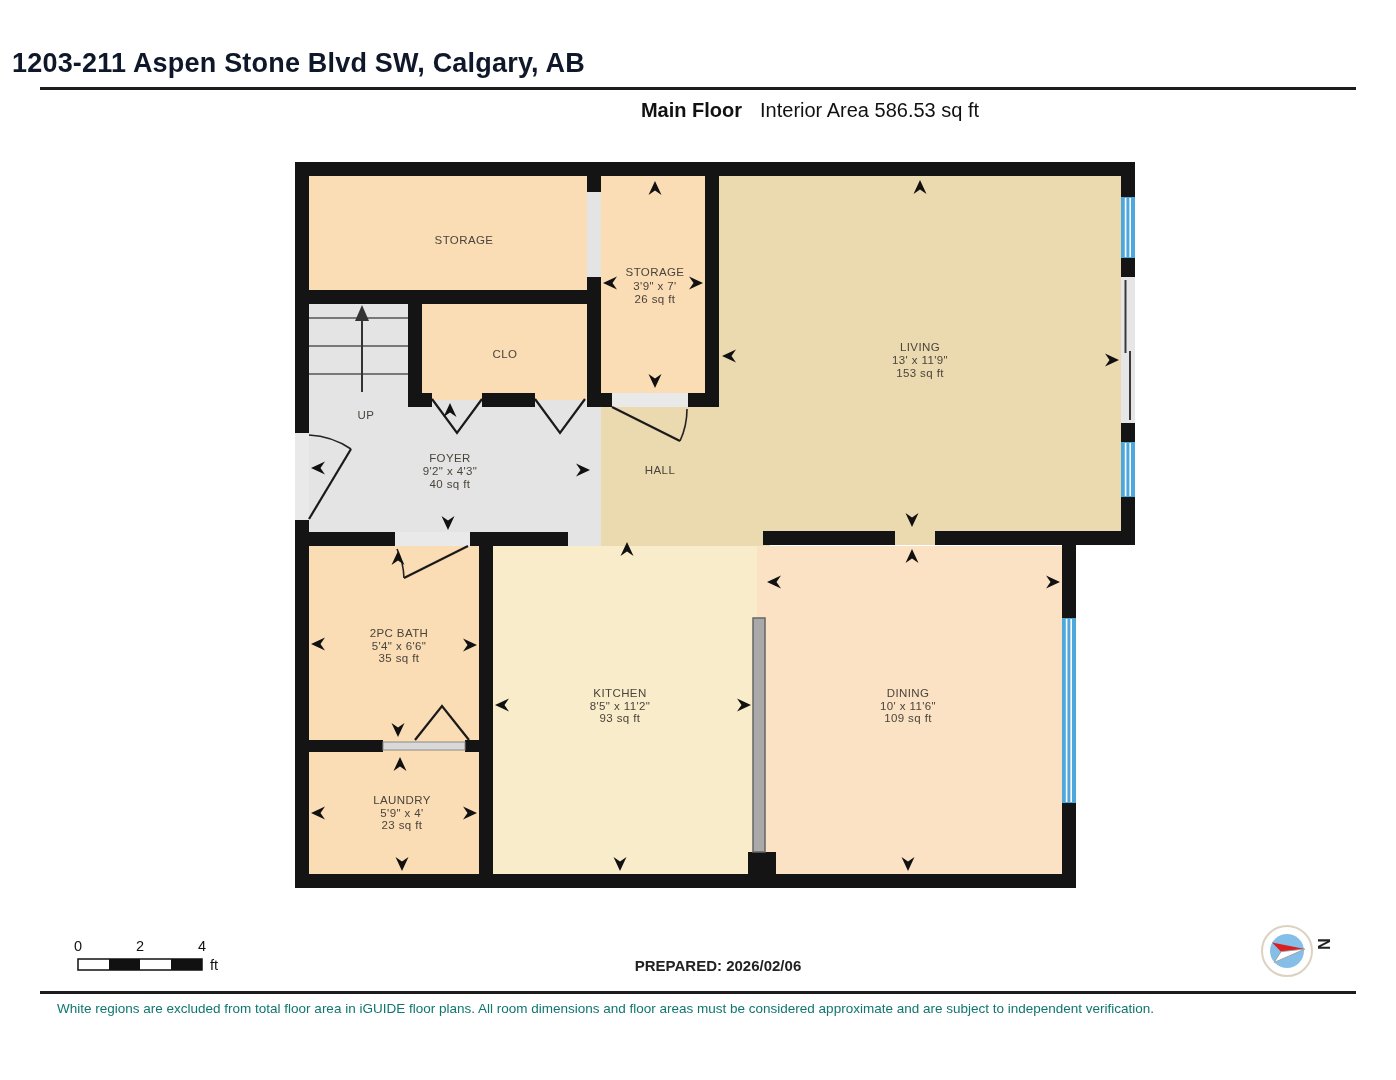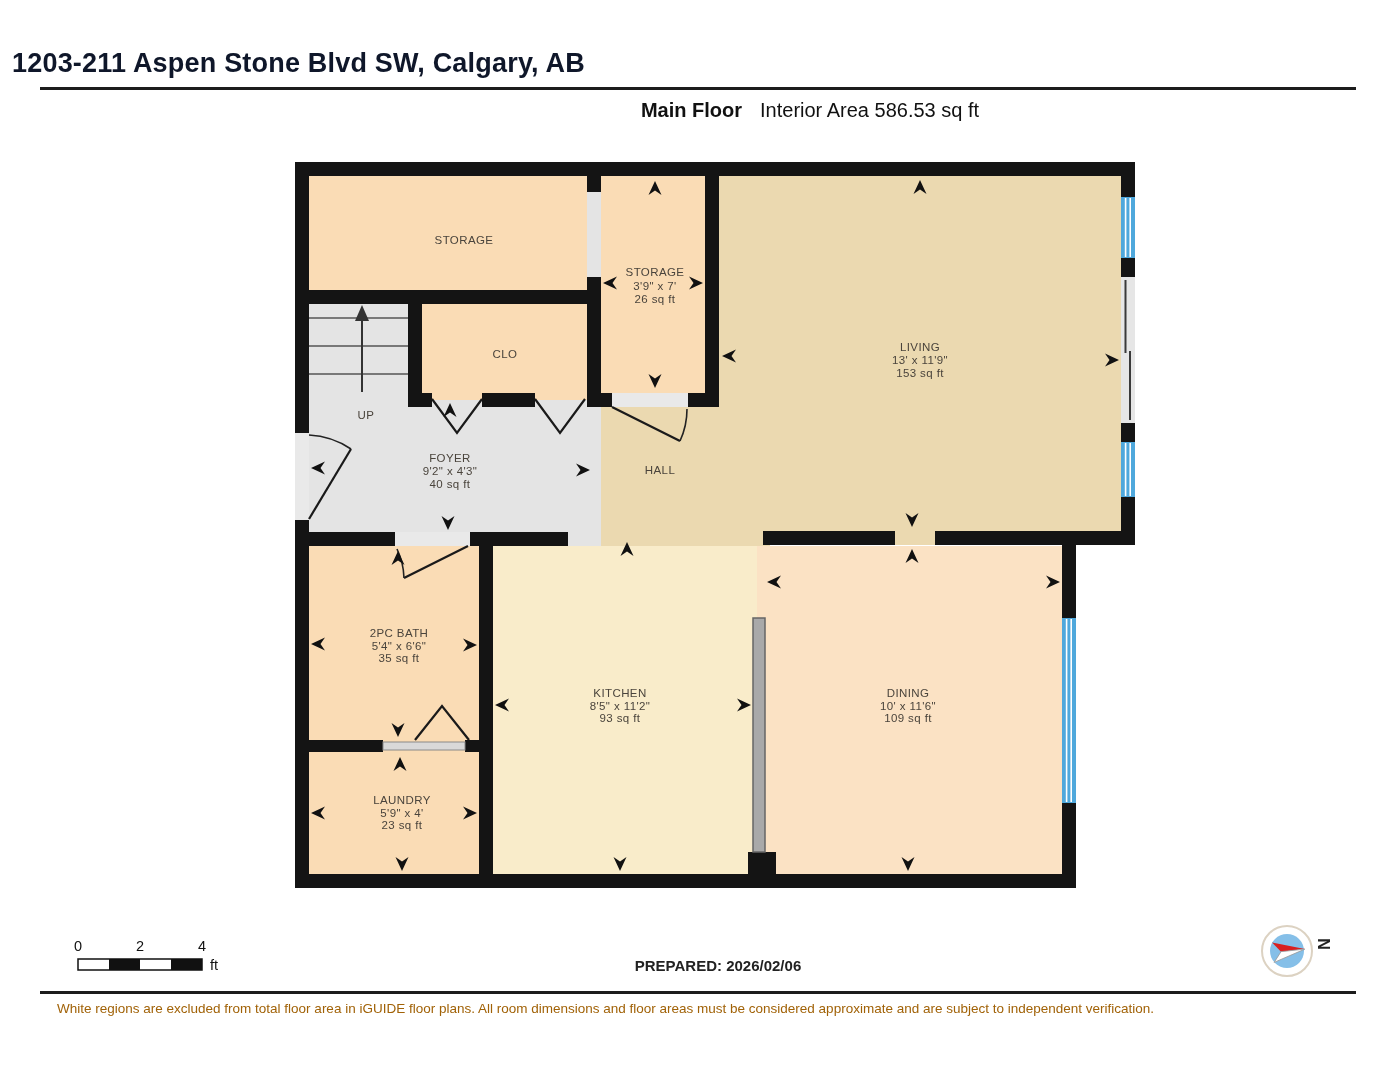--- a/index.html
+++ b/index.html
@@ -9,21 +9,21 @@
          font-size:27px;font-weight:bold;letter-spacing:0.2px;color:#0f172a;}
   .rule{position:absolute;left:40px;right:40px;height:2.5px;background:#1c1c1c;}
   .rule-top{top:87px;}
   .rule-bottom{top:991px;}
   .subtitle{position:absolute;top:99px;left:0;width:100%;text-align:center;font-size:20px;color:#111;padding-left:46px;}
   .subtitle .inner{position:relative;left:66px;}
   .floor-label{font-weight:bold;margin-right:18px;}
   .prepared{position:absolute;top:957px;left:0;width:100%;text-align:center;
             font-size:15px;font-weight:bold;color:#222;}
   .prepared .inner{position:relative;left:12px;padding-left:16px;}
-  .disclaimer{position:absolute;top:1001px;left:57px;right:40px;font-size:13.5px;color:#a16207;}
+  .disclaimer{position:absolute;top:1001px;left:57px;right:40px;font-size:13.5px;color:#0f766e;}
   svg.plan{position:absolute;top:0;left:0;}
   svg text{font-family:"Liberation Sans", sans-serif;}
   .room-label{font-size:11.5px;letter-spacing:0.4px;fill:#4a443c;}
   .scale-num{font-size:14.5px;fill:#111;}
   .wallstroke{stroke:#1a1a1a;stroke-width:2.2;fill:none;}
   .arcstroke{stroke:#222;stroke-width:1.6;fill:none;}
 </style>
 </head>
 <body>
 

